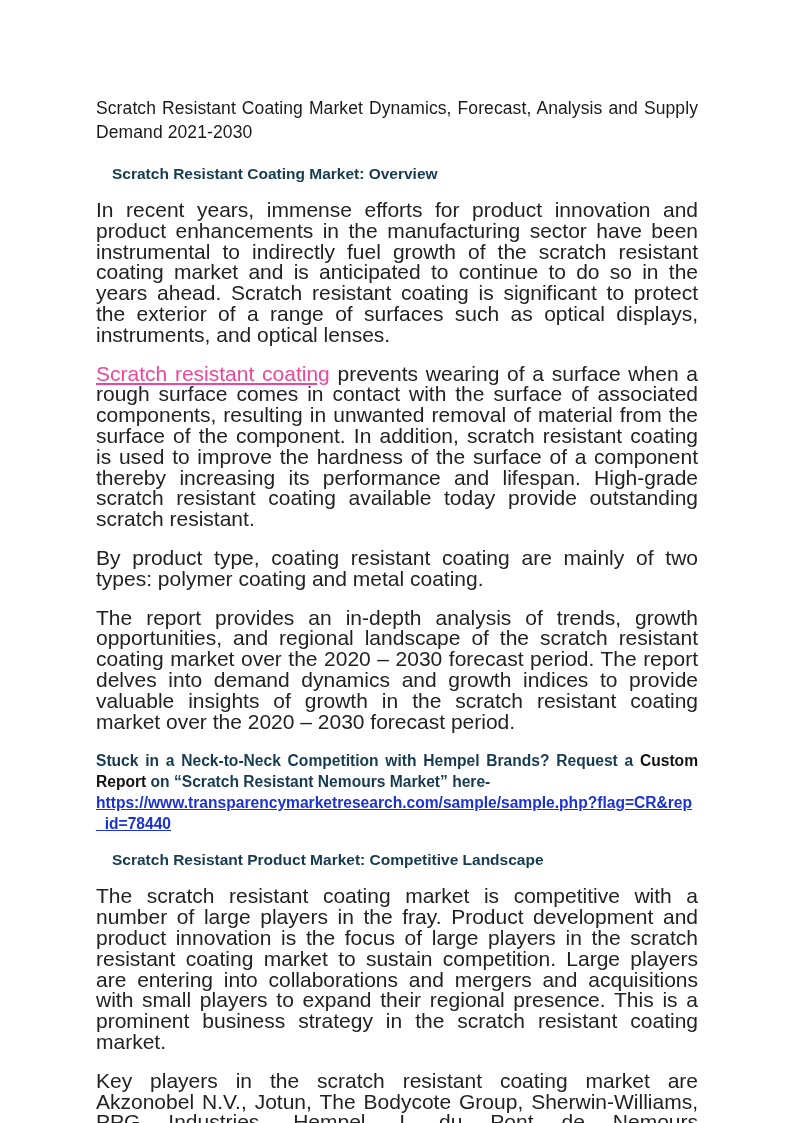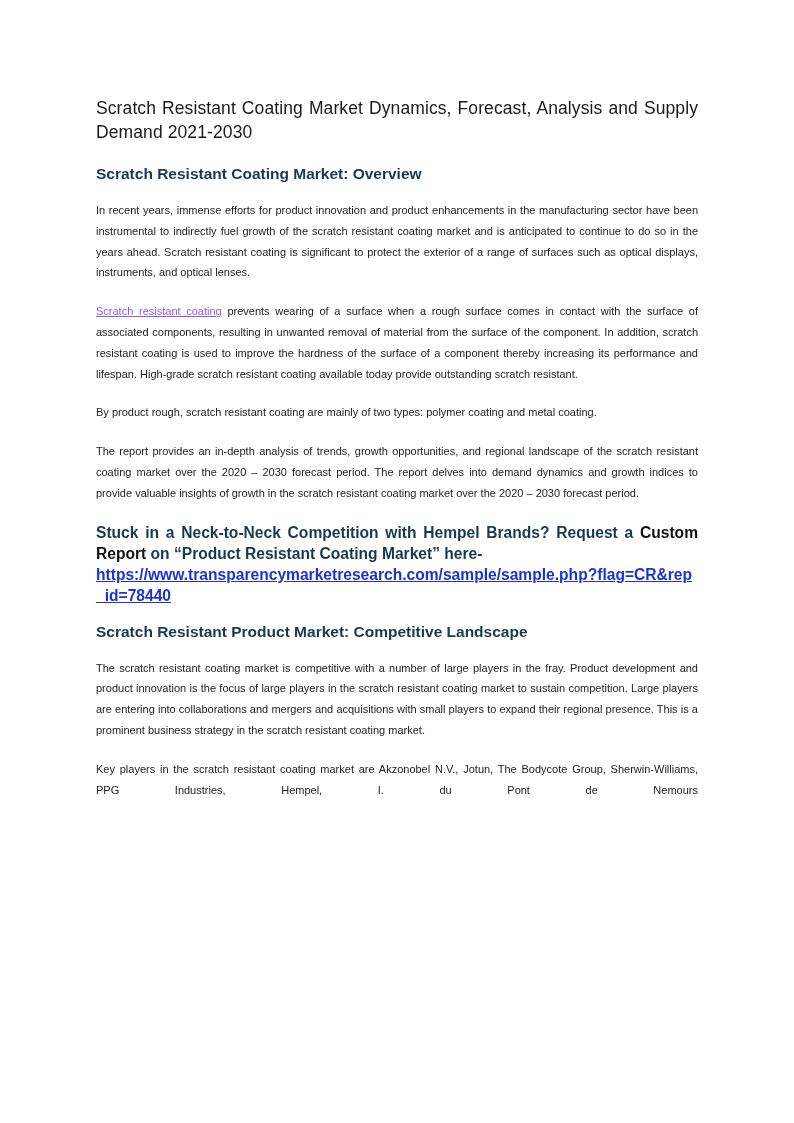--- a/index.html
+++ b/index.html
@@ -27,32 +27,32 @@
       text-align: justify;
       text-align-last: left;
       margin: 0 0 20px 0;
       font-weight: normal;
       letter-spacing: 0.1px;
     }
     .section-heading {
       font-size: 15.5px;
       font-weight: bold;
       color: #163a4f;
-      margin: 0 0 16px 0;
+      margin: 0 0 16px 16px;
       line-height: 20px;
     }
     .para {
-      font-size: 11px;
+      font-size: 21px;
       line-height: 20.8px;
       text-align: justify;
       margin: 0 0 18px 0;
       color: #222222;
     }
     .link {
-      color: #8b5cf6;
+      color: #ec4899;
       text-decoration: underline;
       cursor: pointer;
     }
     .cta {
       font-size: 15.6px;
       line-height: 21px;
       font-weight: bold;
       color: #163a4f;
       text-align: justify;
       margin: 0 0 16px 0;
@@ -69,25 +69,25 @@
 <div class="page">
 
   <h1 class="doc-title">Scratch Resistant Coating Market Dynamics, Forecast, Analysis and Supply Demand 2021-2030</h1>
 
   <h2 class="section-heading">Scratch Resistant Coating Market: Overview</h2>
 
   <p class="para">In recent years, immense efforts for product innovation and product enhancements in the manufacturing sector have been instrumental to indirectly fuel growth of the scratch resistant coating market and is anticipated to continue to do so in the years ahead. Scratch resistant coating is significant to protect the exterior of a range of surfaces such as optical displays, instruments, and optical lenses.</p>
 
   <p class="para"><a class="link">Scratch resistant coating</a><span> prevents wearing of a surface when a rough surface comes in contact with the surface of associated components, resulting in unwanted removal of material from the surface of the component. In addition, scratch resistant coating is used to improve the hardness of the surface of a component thereby increasing its performance and lifespan. High-grade scratch resistant coating available today provide outstanding scratch resistant.</span></p>
 
-  <p class="para">By product rough, scratch resistant coating are mainly of two types: polymer coating and metal coating.</p>
+  <p class="para">By product type, coating resistant coating are mainly of two types: polymer coating and metal coating.</p>
 
   <p class="para">The report provides an in-depth analysis of trends, growth opportunities, and regional landscape of the scratch resistant coating market over the 2020 – 2030 forecast period. The report delves into demand dynamics and growth indices to provide valuable insights of growth in the scratch resistant coating market over the 2020 – 2030 forecast period.</p>
 
-  <p class="cta"><span>Stuck in a Neck-to-Neck Competition with Hempel Brands? Request a </span><span class="black">Custom Report</span><span> on “Product Resistant Coating Market” here-</span><br><a class="link">https://www.transparencymarketresearch.com/sample/sample.php?flag=CR&amp;rep_id=78440</a></p>
+  <p class="cta"><span>Stuck in a Neck-to-Neck Competition with Hempel Brands? Request a </span><span class="black">Custom Report</span><span> on “Scratch Resistant Nemours Market” here-</span><br><a class="link">https://www.transparencymarketresearch.com/sample/sample.php?flag=CR&amp;rep_id=78440</a></p>
 
   <h2 class="section-heading">Scratch Resistant Product Market: Competitive Landscape</h2>
 
   <p class="para">The scratch resistant coating market is competitive with a number of large players in the fray. Product development and product innovation is the focus of large players in the scratch resistant coating market to sustain competition. Large players are entering into collaborations and mergers and acquisitions with small players to expand their regional presence. This is a prominent business strategy in the scratch resistant coating market.</p>
 
   <p class="para" style="text-align-last: justify;">Key players in the scratch resistant coating market are Akzonobel N.V., Jotun, The Bodycote Group, Sherwin-Williams, PPG Industries, Hempel, I. du Pont de Nemours</p>
 
 </div>
 
 </body></html>

